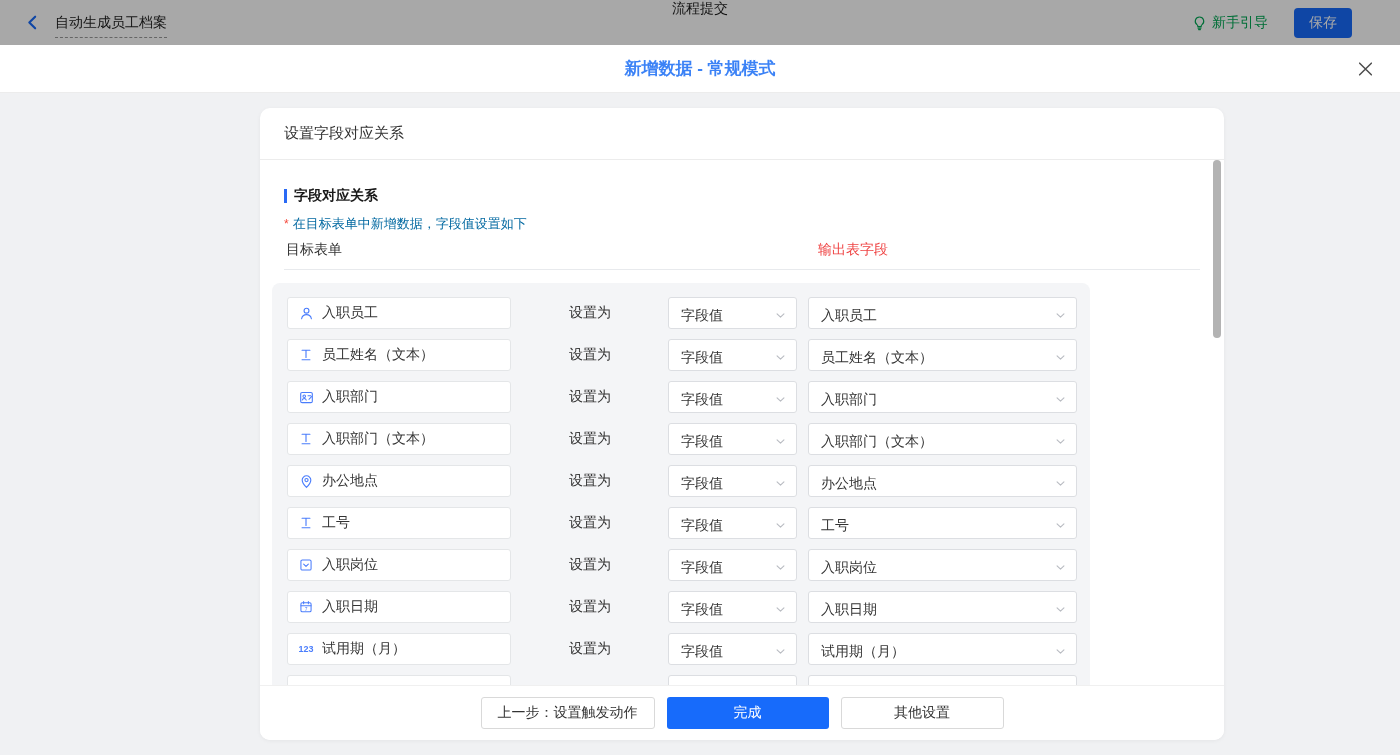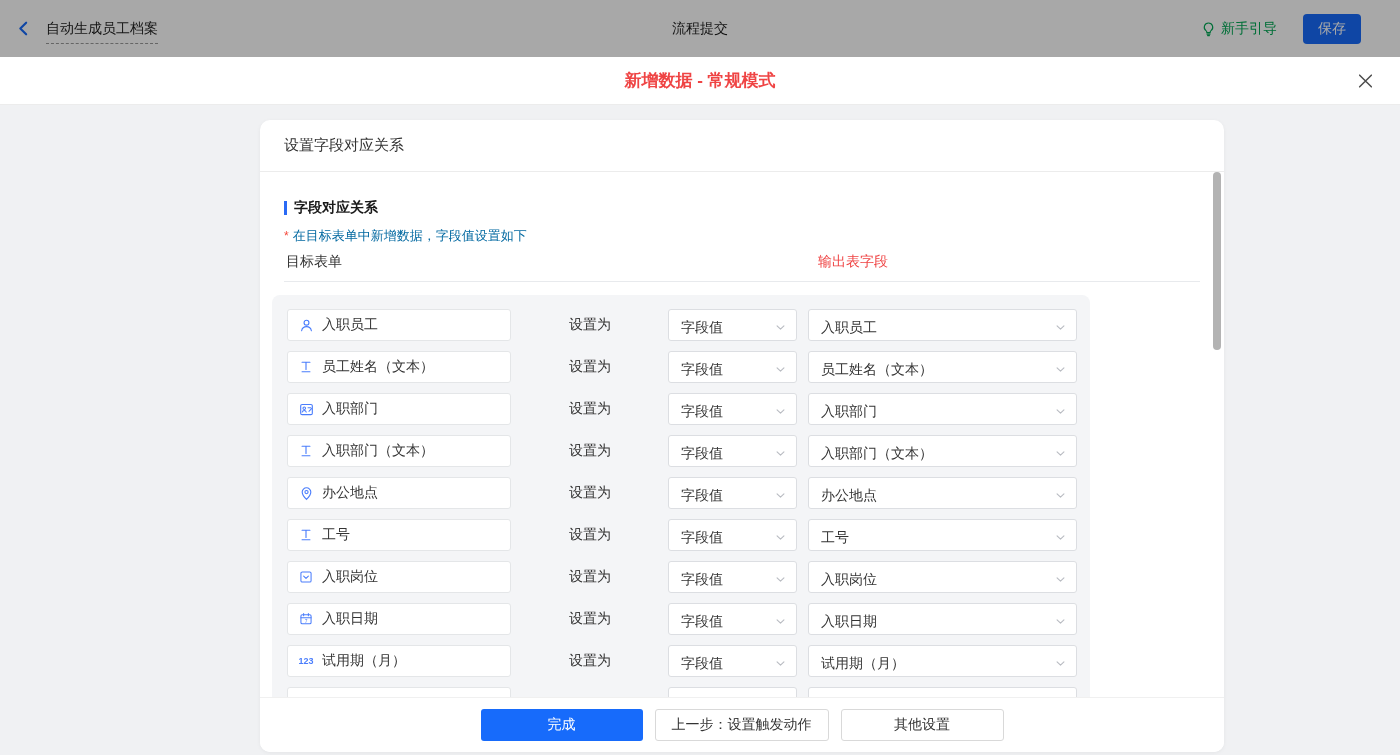--- a/index.html
+++ b/index.html
@@ -1,32 +1,32 @@
 <!DOCTYPE html>
 <html><head>
 <meta charset="utf-8">
 <style>
   * { margin:0; padding:0; box-sizing:border-box; }
   html,body { width:1400px; height:755px; overflow:hidden; }
   body { font-family:"Liberation Sans","DejaVu Sans",sans-serif; background:#f0f1f3; position:relative; }
 
   
-  .topbar { position:relative; height:57px; background:#fff; display:flex; align-items:center; padding:0 15px; }
+  .topbar { position:relative; height:45px; background:#fff; display:flex; padding:0 24px; }
   .topbar-dim { position:absolute; inset:0; background:rgba(0,0,0,0.34); z-index:10; pointer-events:none; }
   .tb-left { display:flex; align-items:center; gap:14px; }
   .tb-back { display:flex; align-items:center; cursor:pointer; }
   .tb-title { font-size:14px; color:#1f1f1f; border-bottom:1px dashed #9a9a9a; padding-bottom:5px; margin-top:6px; cursor:pointer; }
   .tb-center { position:absolute; left:0; right:0; text-align:center; font-size:14px; color:#1f1f1f; }
   .tb-right { margin-left:auto; display:flex; align-items:center; gap:26px; position:relative; z-index:1; }
   .tb-guide { display:flex; align-items:center; gap:5px; color:#00a854; font-size:14px; cursor:pointer;font-family:Liberation Serif, serif; }
   .tb-save { background:#176bfb; color:#fff; font-size:14px; padding:6px 15px; border-radius:4px; border:none; margin-right:24px; cursor:pointer; font-family:inherit; }
 
   
   .modal-header { position:relative; height:48px; background:#fff; border-bottom:1px solid #ececec; display:flex; align-items:center; justify-content:center; }
-  .modal-title { font-size:17px; font-weight:600; color:#ef4444; }
+  .modal-title { font-size:17px; font-weight:600; color:#3b82f6; }
   .modal-close { position:absolute; right:26px; top:50%; transform:translateY(-50%); display:flex; cursor:pointer; }
 
   
   .page { position:relative; height:662px; }
   .card { position:absolute; left:260px; top:15px; width:964px; height:632px; background:#fff; border-radius:10px; box-shadow:0 1px 4px rgba(0,0,0,0.05); }
   .card-header { height:52px; display:flex; align-items:center; padding:0 24px; font-size:15px; font-weight:500; color:#333; border-bottom:1px solid #ececec; }
   .card-body { position:relative; padding:0 24px; height:579px; }
 
   .sec-head { display:flex; align-items:center; gap:7px; margin-top:27px; }
   .sec-bar { width:3px; height:14px; background:#2a6af5; }
@@ -380,20 +380,20 @@
   </div>
 <div class="map-row partial-row">
         <div class="field-box"></div>
         <span class="set-as"></span>
         <div class="select"></div>
         <div class="select out"></div>
       </div>
     </div>
 
     <div class="footer">
+      <button class="btn btn-prev">上一步：设置触发动作</button>
       <button class="btn btn-done">完成</button>
-      <button class="btn btn-prev">上一步：设置触发动作</button>
       <button class="btn btn-other">其他设置</button>
     </div>
 
     <div class="scroll-thumb"></div>
   </div>
 </div>
 
 </body></html>

